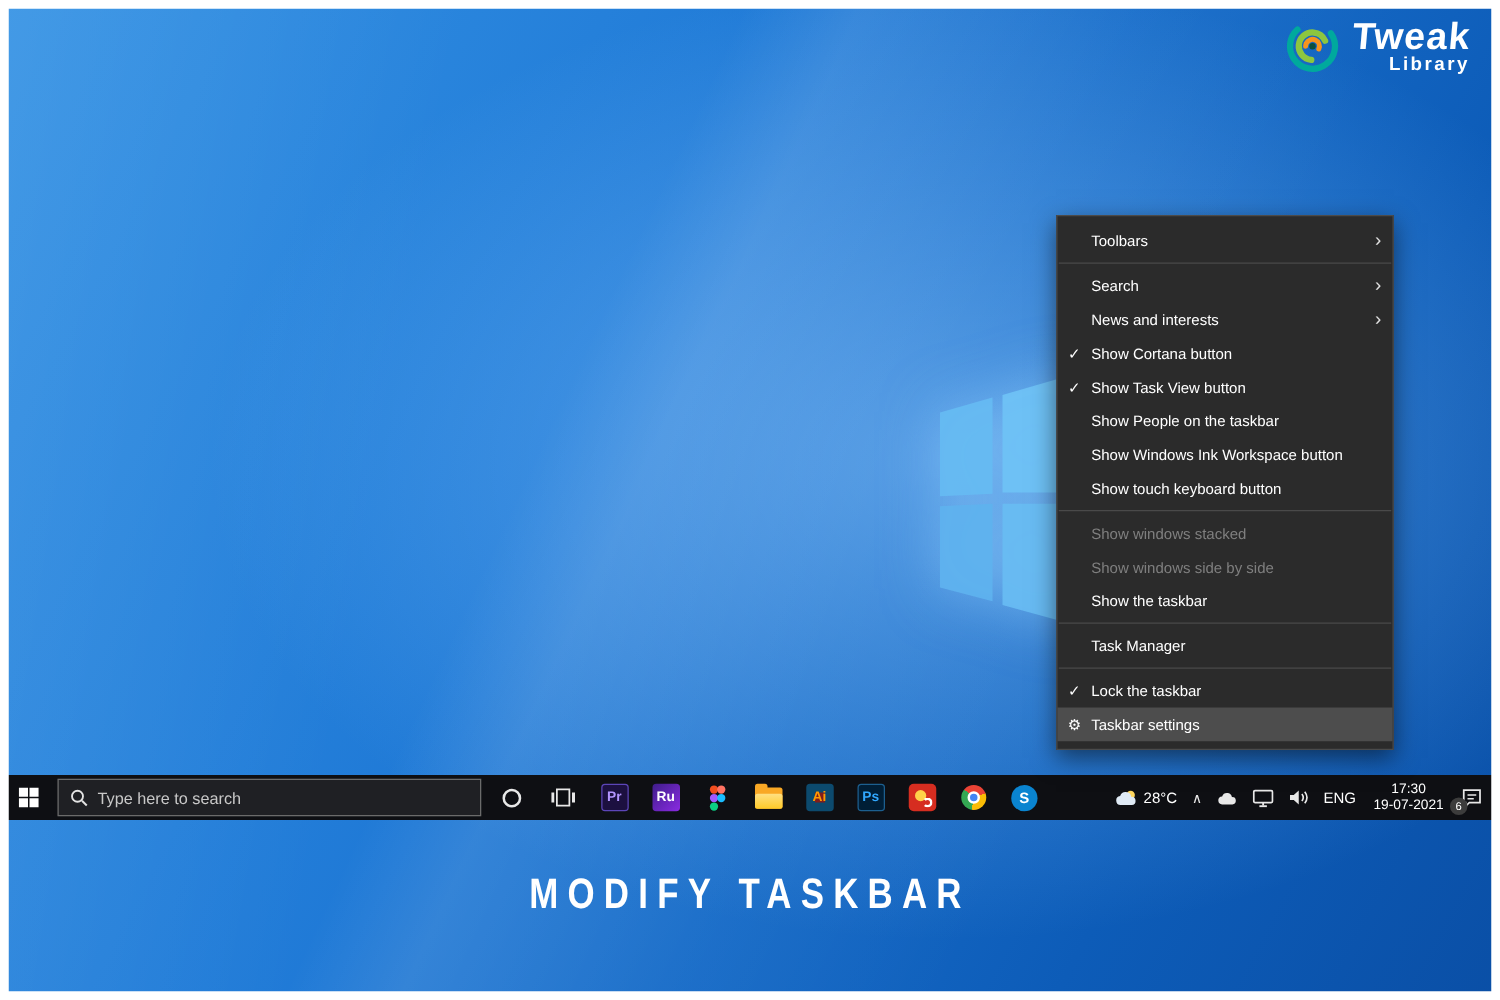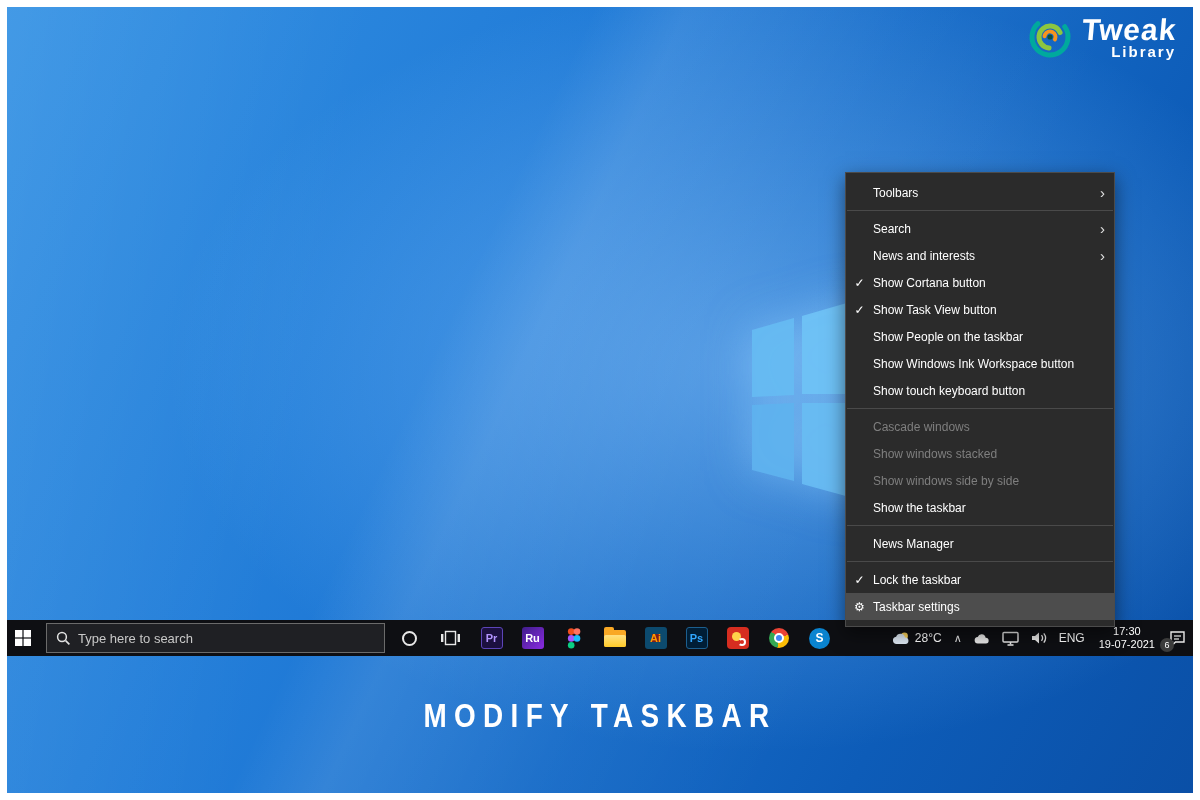--- a/index.html
+++ b/index.html
@@ -143,45 +143,41 @@
       <span class="lbl">Show Windows Ink Workspace button</span>
     </div>
 
     <div class="menu-item">
       <span class="gut"></span>
       <span class="lbl">Show touch keyboard button</span>
     </div>
 
     <div class="menu-sep"></div>
 
+
     <div class="menu-item disabled">
       <span class="gut"></span>
-      <span class="lbl">Cascade windows</span>
+      <span class="lbl">Show windows stacked</span>
     </div>
 
     <div class="menu-item disabled">
       <span class="gut"></span>
-      <span class="lbl">Show windows stacked</span>
-    </div>
-
-    <div class="menu-item disabled">
-      <span class="gut"></span>
       <span class="lbl">Show windows side by side</span>
     </div>
 
     <div class="menu-item">
       <span class="gut"></span>
       <span class="lbl">Show the taskbar</span>
     </div>
 
     <div class="menu-sep"></div>
 
     <div class="menu-item">
       <span class="gut"></span>
-      <span class="lbl">News Manager</span>
+      <span class="lbl">Task Manager</span>
     </div>
 
     <div class="menu-sep"></div>
 
     <div class="menu-item">
       <span class="gut">✓</span>
       <span class="lbl">Lock the taskbar</span>
     </div>
 
     <div class="menu-item hl">

